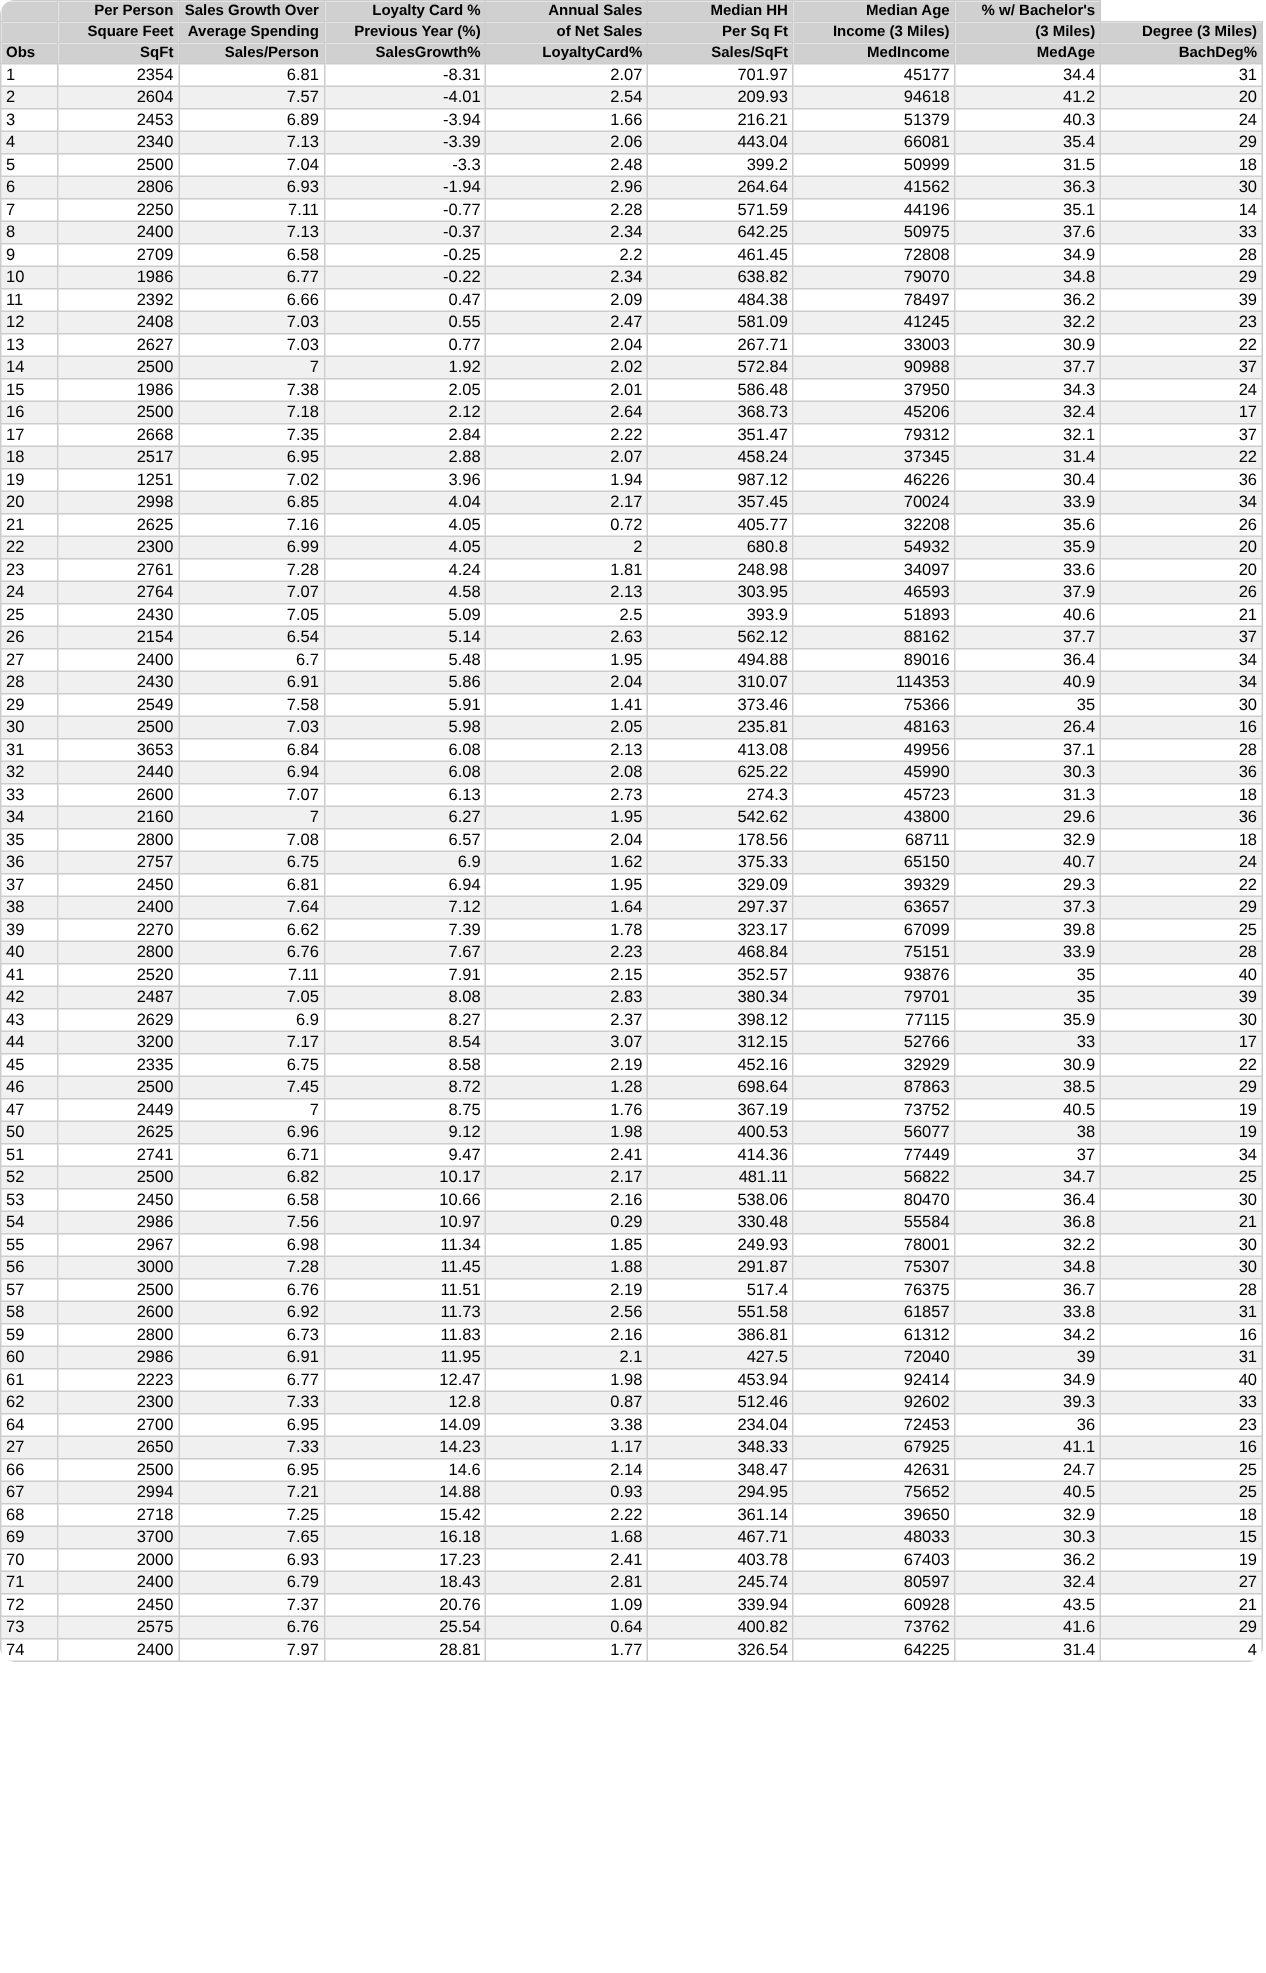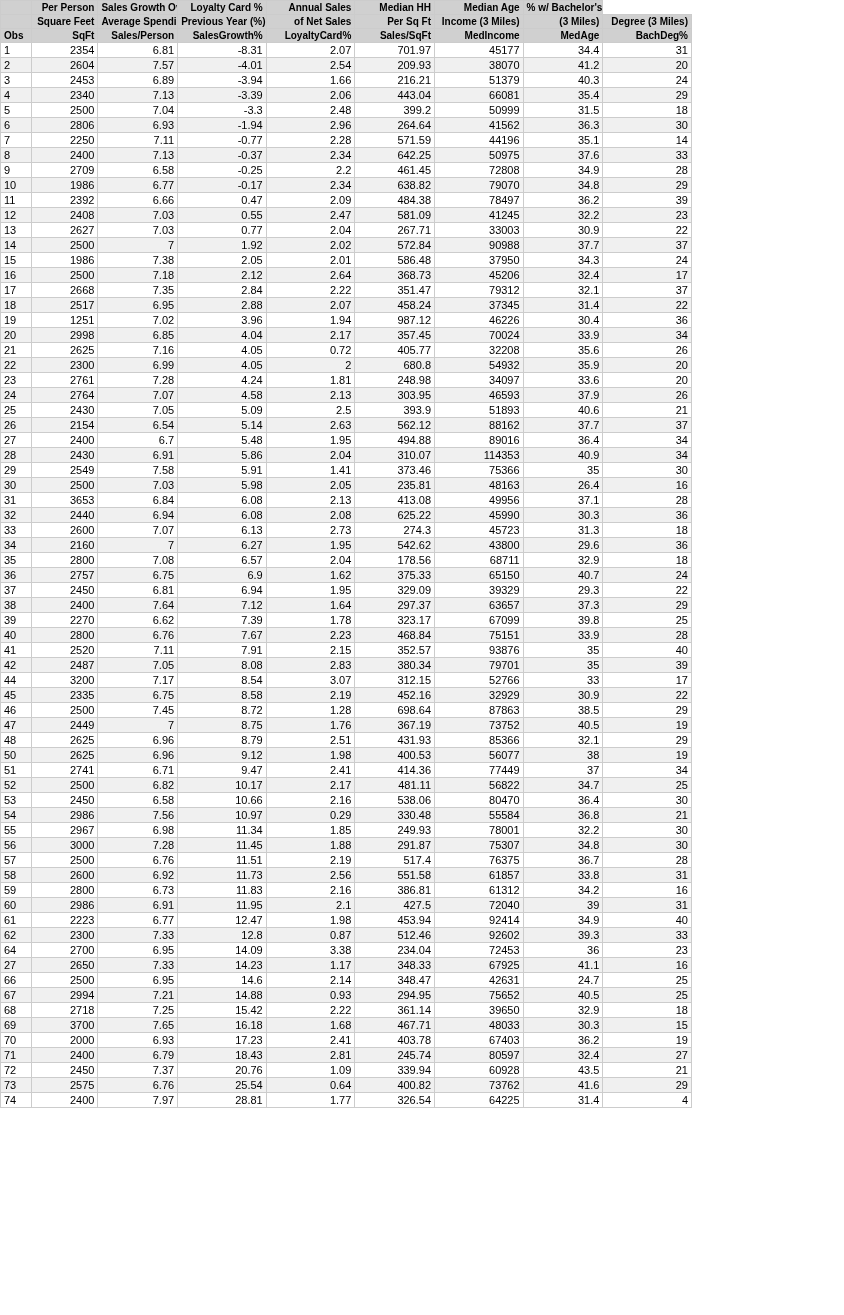--- a/index.html
+++ b/index.html
@@ -3,22 +3,23 @@
   <meta charset="utf-8">
   <style>
     * { margin: 0; padding: 0; box-sizing: border-box; }
     body {
       font-family: Arial, sans-serif;
       font-size: 11px;
       background: #fff;
       width: 844px;
     }
     .table-container {
-      width: 692px;
+      width: 842px;
       overflow: hidden;
+      border-radius: 10px;
     }
     table {
       border-collapse: collapse;
       width: 100%;
       table-layout: fixed;
     }
     th, td {
       border: 1px solid #ccc;
       text-align: right;
       padding: 1px 3px;
@@ -114,21 +115,21 @@
           <td>34.4</td>
           <td>31</td>
         </tr>
         <tr>
           <td class="obs-col">2</td>
           <td>2604</td>
           <td>7.57</td>
           <td>-4.01</td>
           <td>2.54</td>
           <td>209.93</td>
-          <td>38070</td>
+          <td>94618</td>
           <td>41.2</td>
           <td>20</td>
         </tr>
         <tr>
           <td class="obs-col">3</td>
           <td>2453</td>
           <td>6.89</td>
           <td>-3.94</td>
           <td>1.66</td>
           <td>216.21</td>
@@ -199,21 +200,21 @@
           <td>2.2</td>
           <td>461.45</td>
           <td>72808</td>
           <td>34.9</td>
           <td>28</td>
         </tr>
         <tr>
           <td class="obs-col">10</td>
           <td>1986</td>
           <td>6.77</td>
-          <td>-0.17</td>
+          <td>-0.22</td>
           <td>2.34</td>
           <td>638.82</td>
           <td>79070</td>
           <td>34.8</td>
           <td>29</td>
         </tr>
         <tr>
           <td class="obs-col">11</td>
           <td>2392</td>
           <td>6.66</td>
@@ -559,20 +560,31 @@
           <td>2487</td>
           <td>7.05</td>
           <td>8.08</td>
           <td>2.83</td>
           <td>380.34</td>
           <td>79701</td>
           <td>35</td>
           <td>39</td>
         </tr>
         <tr>
+          <td class="obs-col">43</td>
+          <td>2629</td>
+          <td>6.9</td>
+          <td>8.27</td>
+          <td>2.37</td>
+          <td>398.12</td>
+          <td>77115</td>
+          <td>35.9</td>
+          <td>30</td>
+        </tr>
+        <tr>
           <td class="obs-col">44</td>
           <td>3200</td>
           <td>7.17</td>
           <td>8.54</td>
           <td>3.07</td>
           <td>312.15</td>
           <td>52766</td>
           <td>33</td>
           <td>17</td>
         </tr>
@@ -603,31 +615,20 @@
           <td>2449</td>
           <td>7</td>
           <td>8.75</td>
           <td>1.76</td>
           <td>367.19</td>
           <td>73752</td>
           <td>40.5</td>
           <td>19</td>
         </tr>
         <tr>
-          <td class="obs-col">48</td>
-          <td>2625</td>
-          <td>6.96</td>
-          <td>8.79</td>
-          <td>2.51</td>
-          <td>431.93</td>
-          <td>85366</td>
-          <td>32.1</td>
-          <td>29</td>
-        </tr>
-        <tr>
           <td class="obs-col">50</td>
           <td>2625</td>
           <td>6.96</td>
           <td>9.12</td>
           <td>1.98</td>
           <td>400.53</td>
           <td>56077</td>
           <td>38</td>
           <td>19</td>
         </tr>

